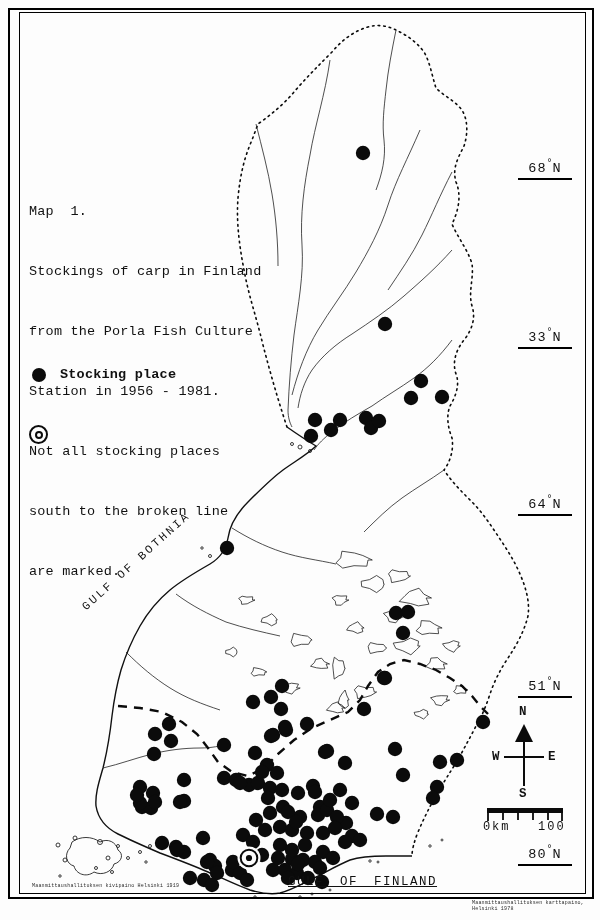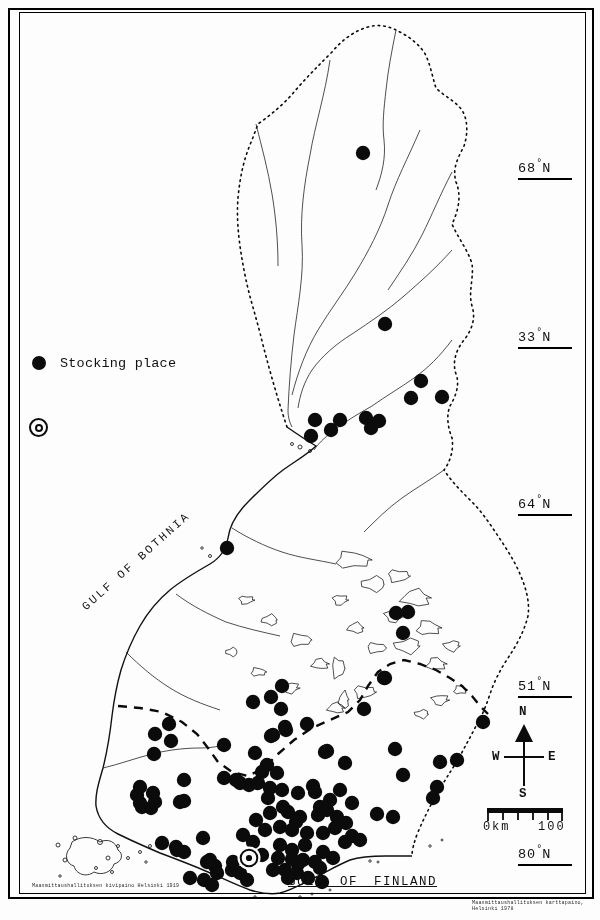--- a/index.html
+++ b/index.html
@@ -4,27 +4,27 @@
 <style>
   html,body{margin:0;padding:0;background:#fff;}
   .page{position:relative;width:600px;height:920px;background:#fdfdfd;overflow:hidden;
         font-family:"Liberation Mono","DejaVu Sans Mono",monospace;color:#111;}
   .frame-outer{position:absolute;left:8px;top:8px;width:582px;height:887px;border:2.2px solid #000;}
   .frame-inner{position:absolute;left:19px;top:12px;width:565px;height:880px;border:1px solid #000;}
   #map-svg{position:absolute;left:0;top:0;}
   .txt{position:absolute;white-space:pre;}
   .title-block{left:29px;top:162px;font-size:13.5px;line-height:20px;letter-spacing:.2px;}
   .legend{left:29px;top:320px;}
-  .legend-row{display:flex;align-items:flex-start;height:26px;}
+  .legend-row{display:flex;align-items:flex-end;height:26px;font-weight:bold;}
   .legend-label{font-size:13.5px;margin-left:14px;letter-spacing:.2px;}
   .sym-dot{width:14px;height:14px;border-radius:50%;background:#0b0b0b;margin-left:3px;}
   .sym-station{width:15px;height:15px;border:2.2px solid #0b0b0b;border-radius:50%;
                display:flex;align-items:center;justify-content:center;}
   .sym-station-inner{width:4px;height:4px;border:2.6px solid #0b0b0b;border-radius:50%;}
-  .lat{position:absolute;left:518px;width:54px;text-align:left;font-size:13.5px;
+  .lat{position:absolute;left:518px;width:54px;text-align:center;font-size:13.5px;
        border-bottom:2px solid #000;padding-bottom:2px;letter-spacing:1px;}
   .lat .deg-sym{font-size:10px;vertical-align:super;letter-spacing:0;}
   .sea-bothnia{left:88px;top:600px;font-size:11.5px;letter-spacing:2.5px;
                transform:rotate(-42deg);transform-origin:left bottom;}
   .sea-finland{left:288px;top:875px;font-size:12.5px;letter-spacing:1.5px;word-spacing:7px;text-decoration:underline;}
   .compass-letter{position:absolute;font-size:12.5px;font-weight:bold;}
   .scale-label{position:absolute;top:820px;font-size:12px;letter-spacing:2px;}
   .fine-print{position:absolute;font-size:5px;letter-spacing:.2px;color:#2b2b2b;transform-origin:left top;}
 </style>
 </head>
@@ -282,20 +282,29 @@
         <line x1="533" y1="813" x2="533" y2="820"></line>
         <line x1="548" y1="813" x2="548" y2="820"></line>
         <line x1="562" y1="808" x2="562" y2="821"></line>
       </g>
     </g>
   </svg>
 
   <div class="frame-outer"></div>
   <div class="frame-inner"></div>
 
+  <div class="txt title-block">
+    <div>Map  1.</div>
+    <div>Stockings of carp in Finland</div>
+    <div>from the Porla Fish Culture</div>
+    <div>Station in 1956 - 1981.</div>
+    <div>Not all stocking places</div>
+    <div>south to the broken line</div>
+    <div>are marked.</div>
+  </div>
 
   <div class="txt legend">
     <div class="legend-row">
       <span class="sym-dot"></span>
       <span class="legend-label">Stocking place</span>
     </div>
     <div class="legend-row">
       <span class="sym-station">
         <span class="sym-station-inner"></span>
       </span>

